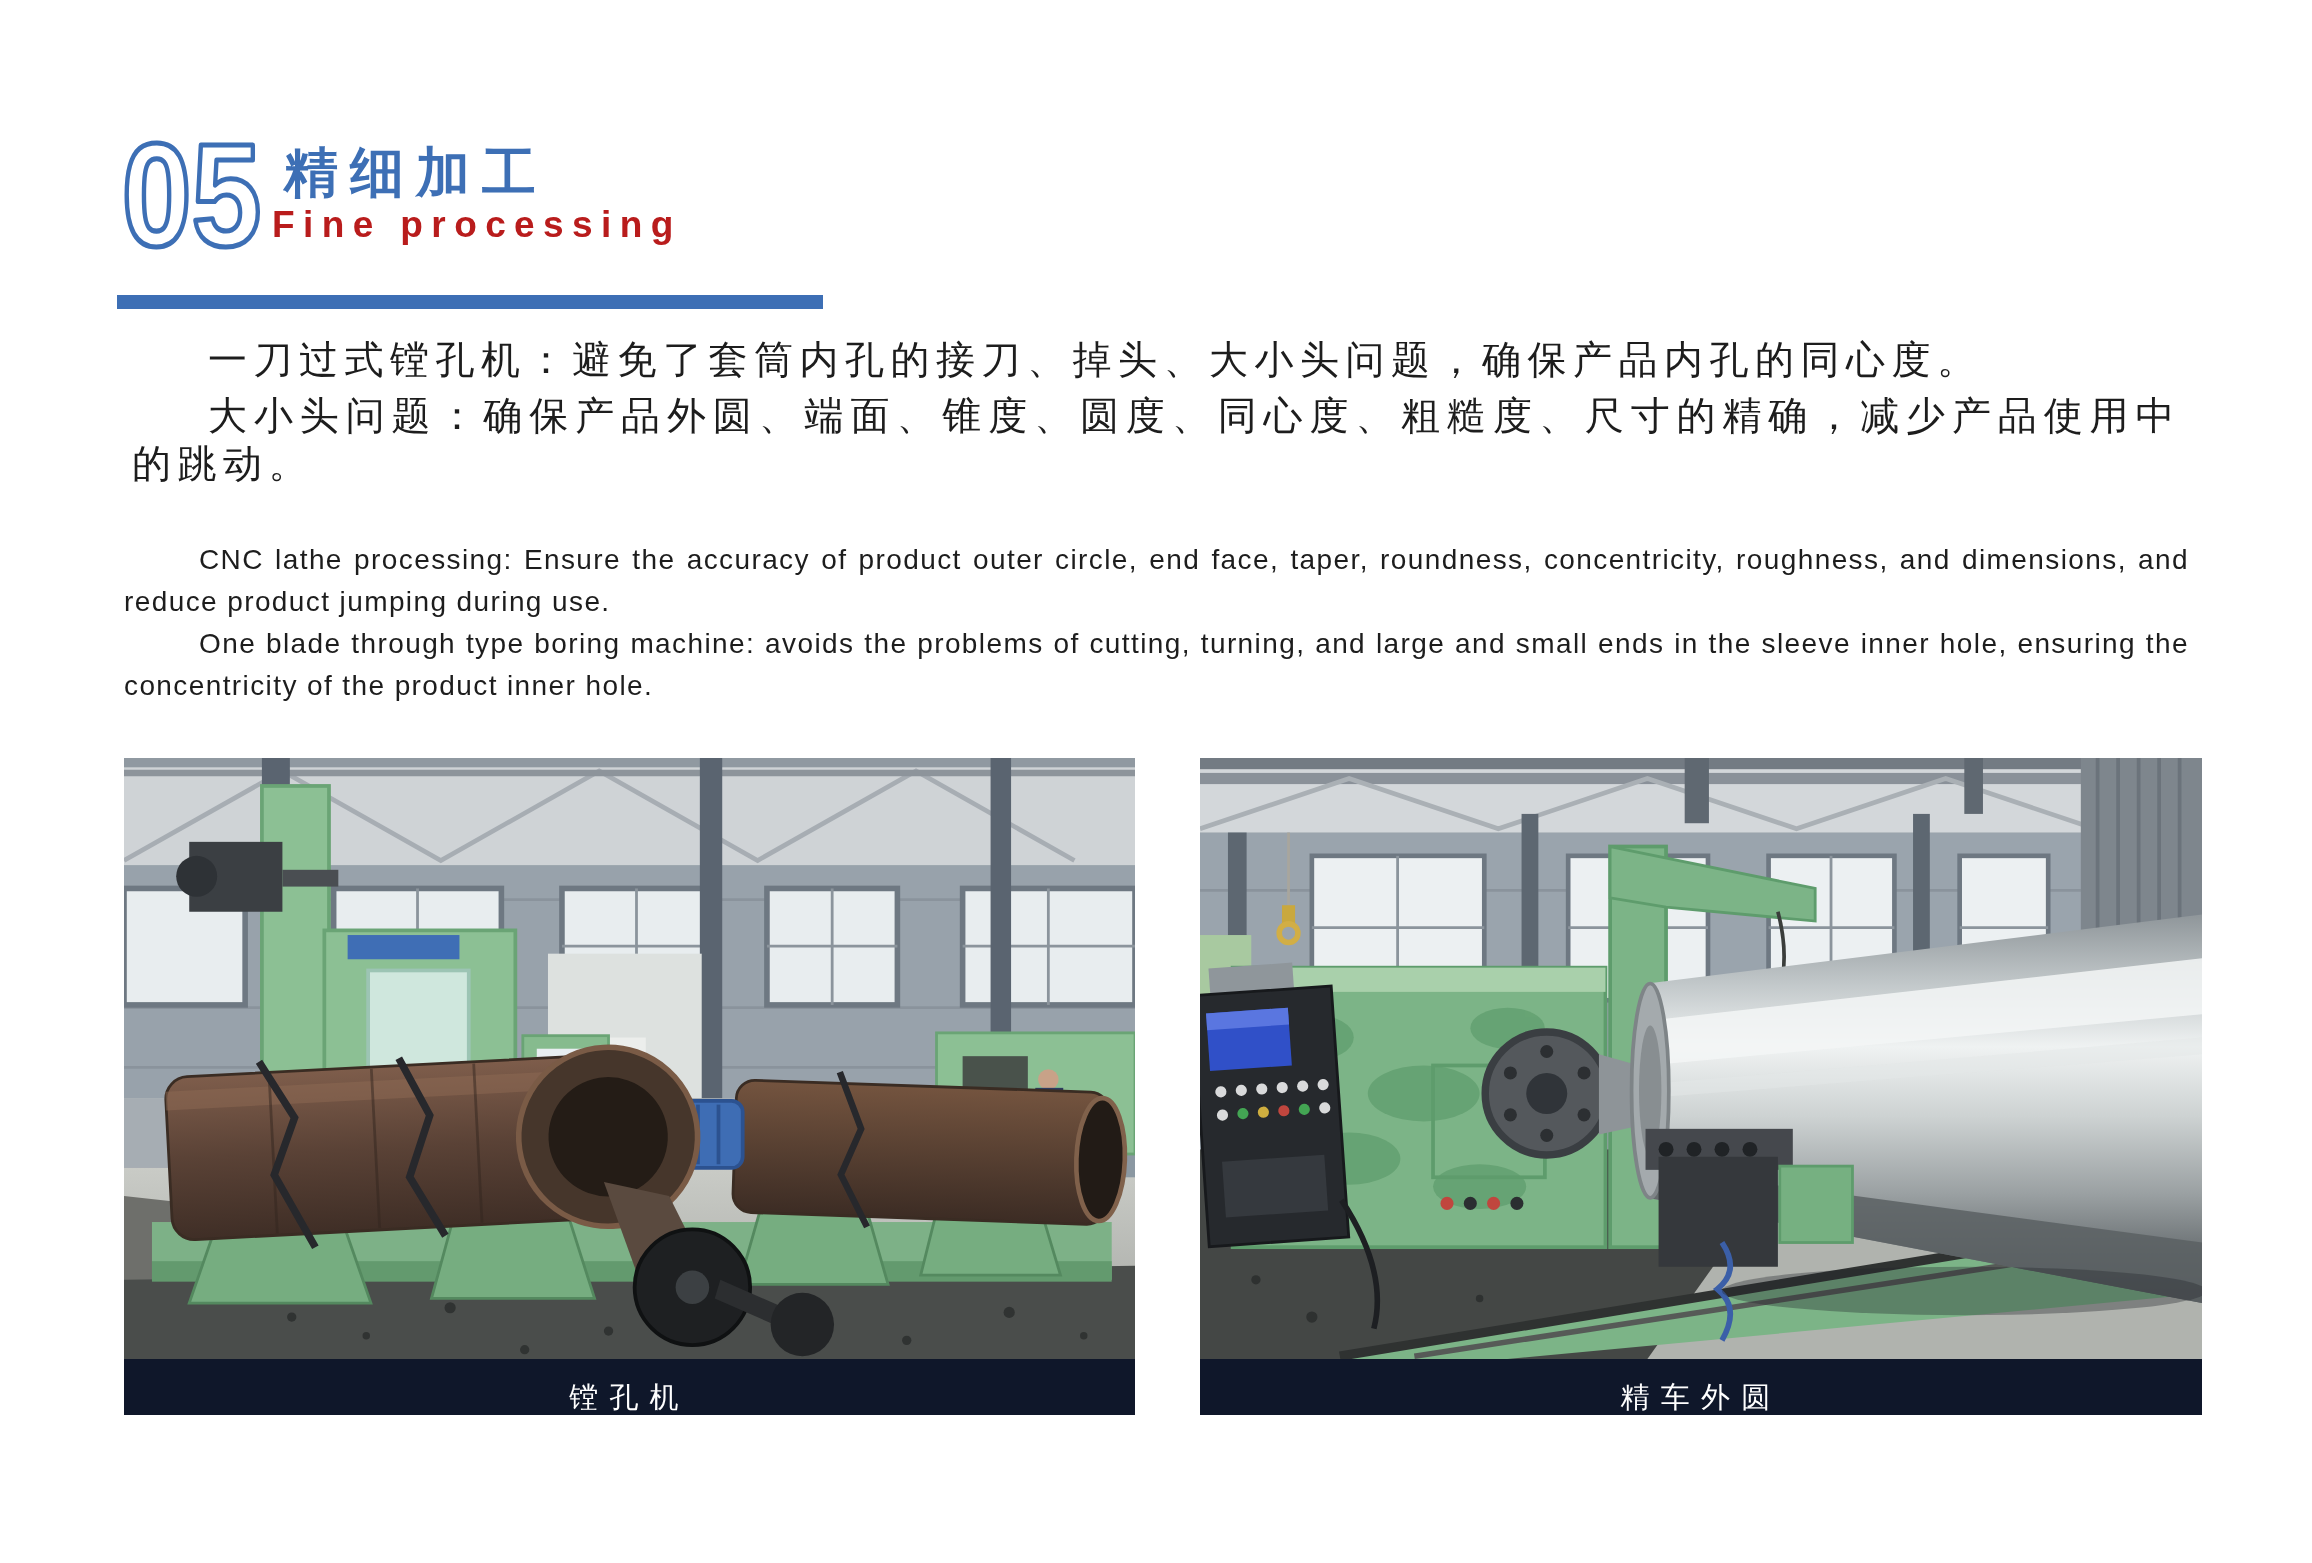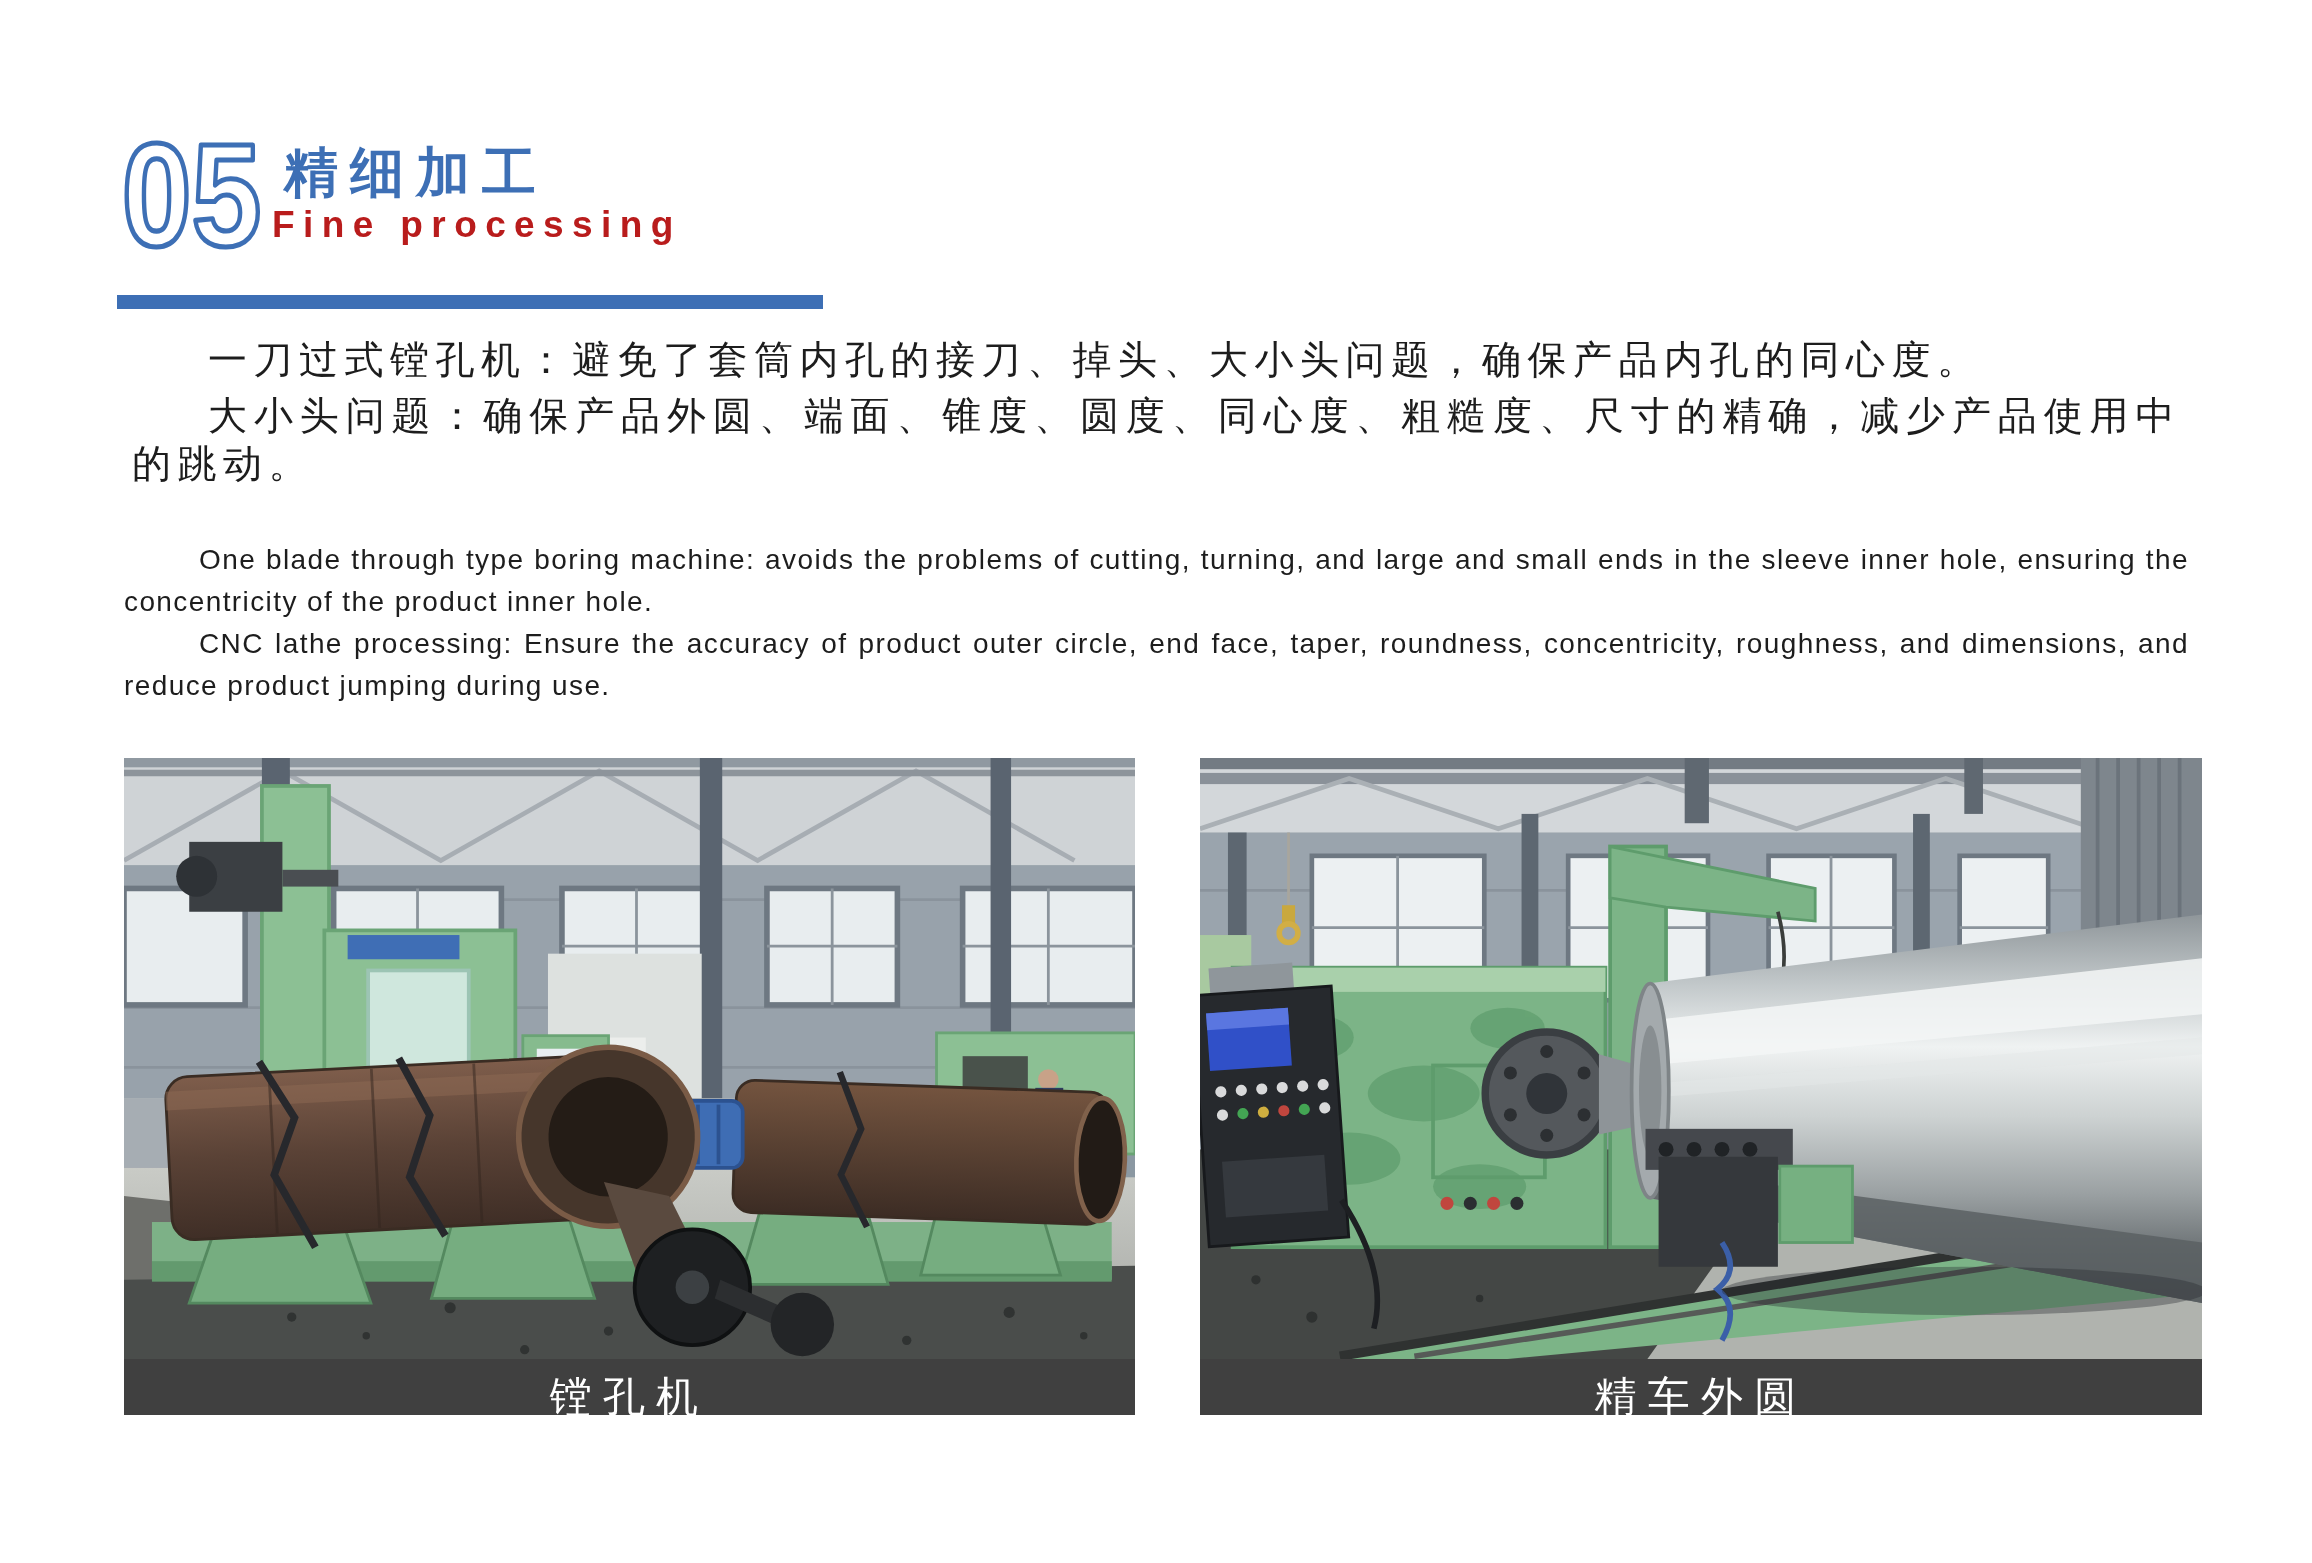--- a/index.html
+++ b/index.html
@@ -24,22 +24,22 @@
     font-size:39px;line-height:48px;letter-spacing:6.5px;text-align:justify;}
   .zh p{margin:8px;text-indent:76px;}
   .en{position:absolute;left:124px;top:539px;width:2065px;
     font-size:28px;line-height:42px;letter-spacing:1.4px;text-align:justify;}
   .en p{margin:0;text-indent:75px;}
   
   figure{margin:0;position:absolute;top:758px;}
   #photo-left{left:124px;width:1011px;}
   #photo-right{left:1200px;width:1002px;}
   .canvas{display:block;width:100%;height:601px;}
-  figcaption{height:56px;line-height:76px;background:#404040;color:#ffffff;
-    text-align:center;font-size:42px;letter-spacing:11.2px;}
+  figcaption{height:56px;line-height:76px;background:#0f172a;color:#ffffff;
+    text-align:center;font-size:29px;letter-spacing:11.2px;}
 </style>
 </head>
 <body>
 
 <div class="page">
 
   <header>
     <svg class="num-svg" viewBox="0 0 210 175">
       <text x="8" y="140" textLength="150" lengthAdjust="spacingAndGlyphs">05</text>
     </svg>
@@ -47,22 +47,22 @@
     <h2 class="title-en">Fine processing</h2>
     <div class="rule"></div>
   </header>
 
   <section class="zh">
     <p>一刀过式镗孔机：避免了套筒内孔的接刀、掉头、大小头问题，确保产品内孔的同心度。</p>
     <p>大小头问题：确保产品外圆、端面、锥度、圆度、同心度、粗糙度、尺寸的精确，减少产品使用中的跳动。</p>
   </section>
 
   <section class="en">
+    <p>CNC lathe processing: Ensure the accuracy of product outer circle, end face, taper, roundness, concentricity, roughness, and dimensions, and reduce product jumping during use.</p>
     <p>One blade through type boring machine: avoids the problems of cutting, turning, and large and small ends in the sleeve inner hole, ensuring the concentricity of the product inner hole.</p>
-    <p>CNC lathe processing: Ensure the accuracy of product outer circle, end face, taper, roundness, concentricity, roughness, and dimensions, and reduce product jumping during use.</p>
   </section>
 
   <figure id="photo-left">
     <svg class="canvas" viewBox="0 0 1085 645" preserveAspectRatio="none">
       <defs>
         <linearGradient id="rust1" x1="0" y1="0" x2="0" y2="1">
           <stop offset="0" stop-color="#7e5d4b"></stop>
             <stop offset=".5" stop-color="#5a4236"></stop>
             <stop offset="1" stop-color="#3f2e26"></stop>
         </linearGradient>

